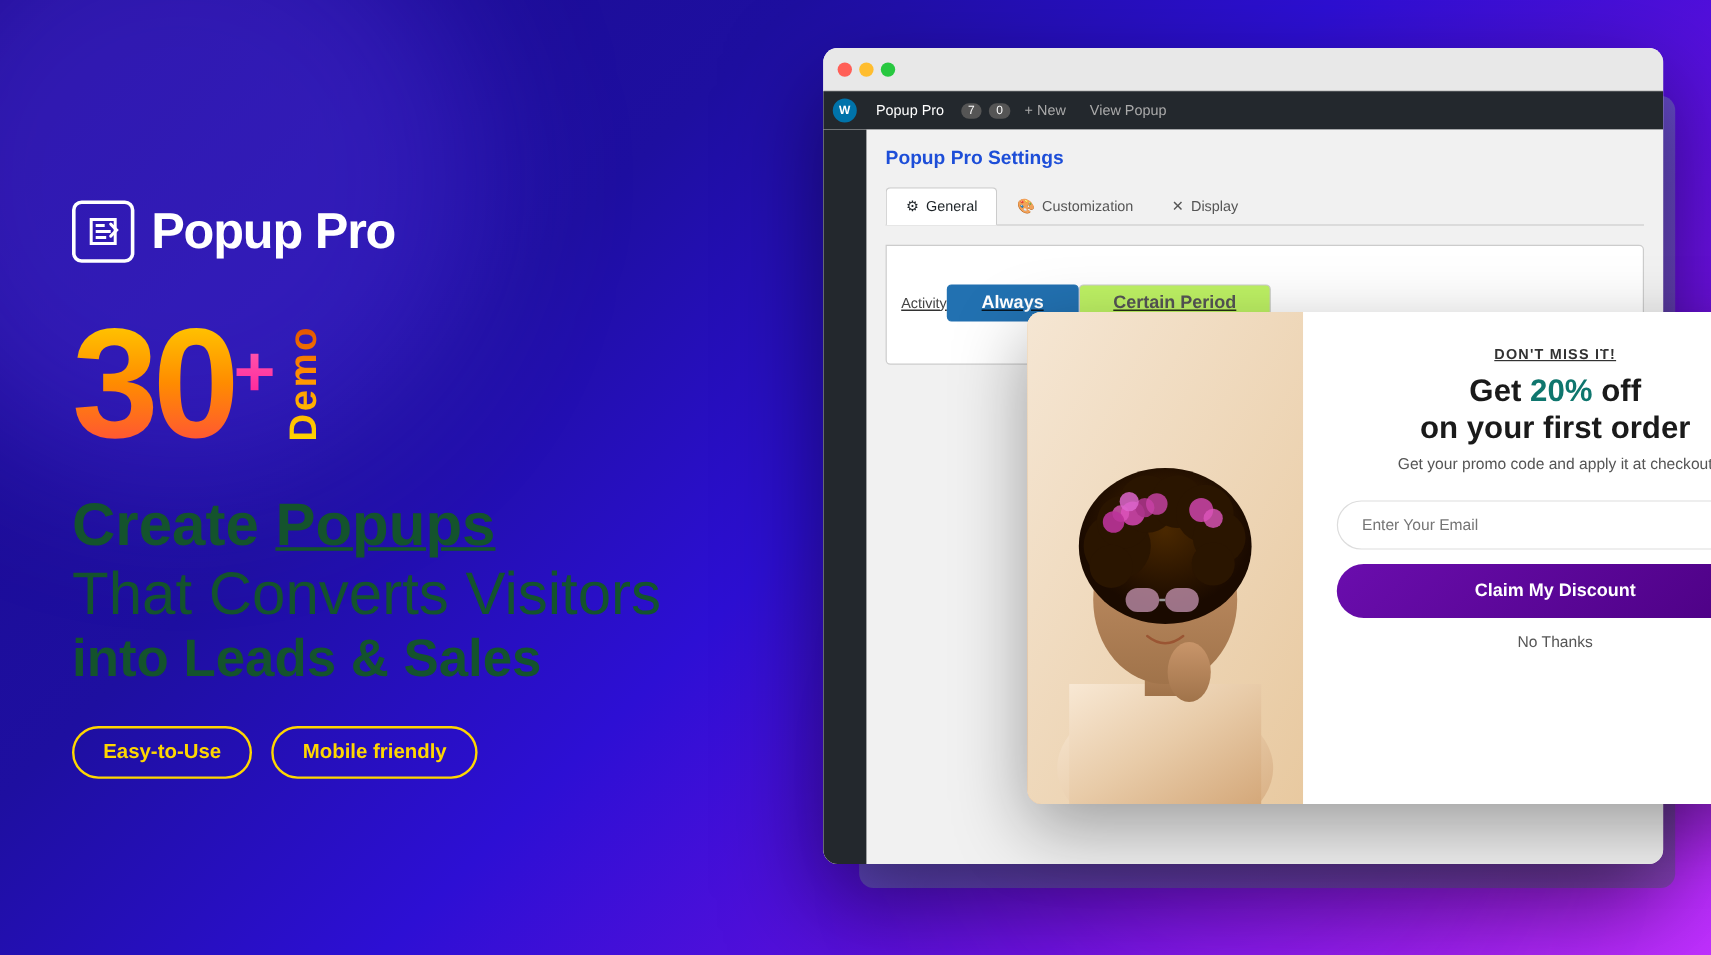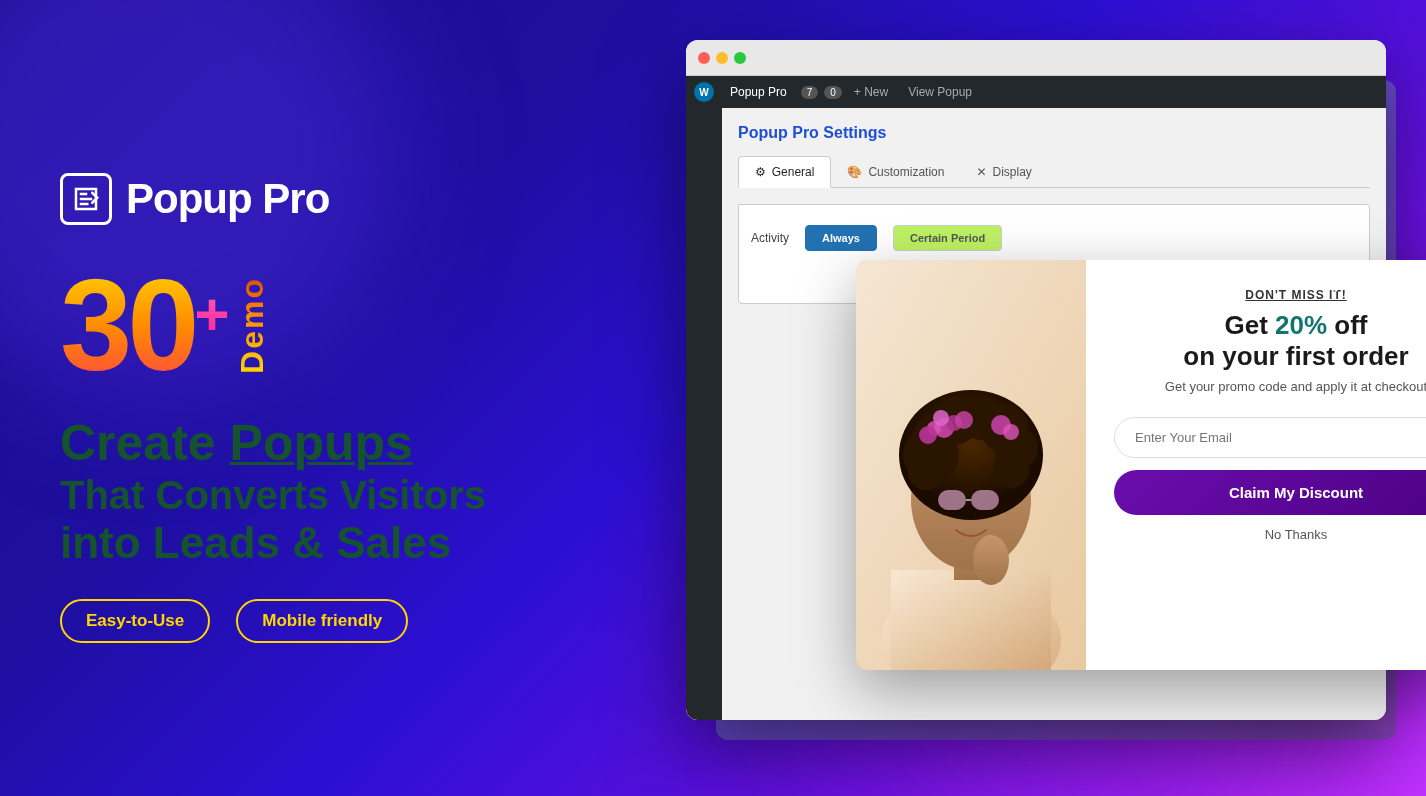--- a/index.html
+++ b/index.html
@@ -126,36 +126,36 @@
       font-size: 50px;
       font-weight: 800;
       line-height: 1.15;
       display: block;
     }
     .headline-line1 .underlined {
       text-decoration: underline;
       text-decoration-thickness: 3px;
     }
     .headline-line2 {
-      font-size: 40px;
-      font-weight: 700;
+      font-size: 50px;
+      font-weight: 400;
       line-height: 1.15;
       display: block;
     }
     .headline-line3 {
       font-size: 44px;
       font-weight: 800;
       line-height: 1.15;
       display: block;
     }
 
     
     .tags-row {
       display: flex;
-      gap: 26px;
+      gap: 16px;
       flex-wrap: wrap;
     }
     .tag {
       background: transparent;
       border: 2.5px solid #ffd700;
       border-radius: 50px;
       padding: 10px 24px;
       color: #ffd700;
       font-size: 17px;
       font-weight: 700;
@@ -287,31 +287,32 @@
     .settings-content-area {
       background: white;
       padding: 12px;
       border: 1px solid #ccc;
       border-radius: 0 4px 4px 4px;
       min-height: 100px;
     }
     .activity-row {
       display: flex;
       align-items: center;
-      gap: 16px;
-      margin-top: 8px;
+      gap: 0;
+      margin-top: 20px;
+      text-decoration: underline;
     }
     .activity-label {
       font-size: 12px;
       color: #444;
     }
     .activity-btn {
-      padding: 6px 16px;
+      padding: 6px 28px;
       border-radius: 4px;
-      font-size: 11px;
+      font-size: 15px;
       font-weight: 600;
       cursor: pointer;
       border: 1px solid #ccc;
     }
     .activity-btn.active {
       background: #2271b1;
       color: white;
       border-color: #2271b1;
     }
     .activity-btn.inactive {

